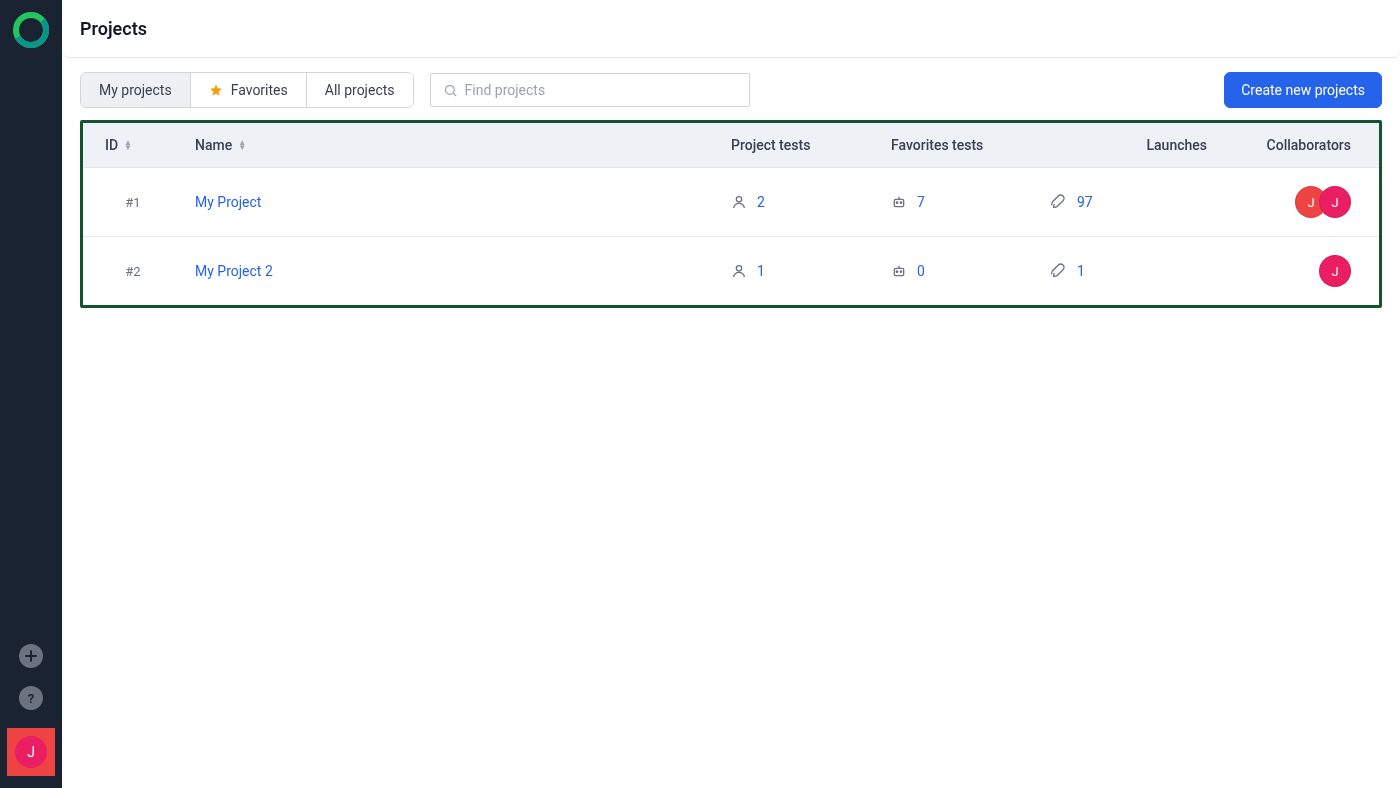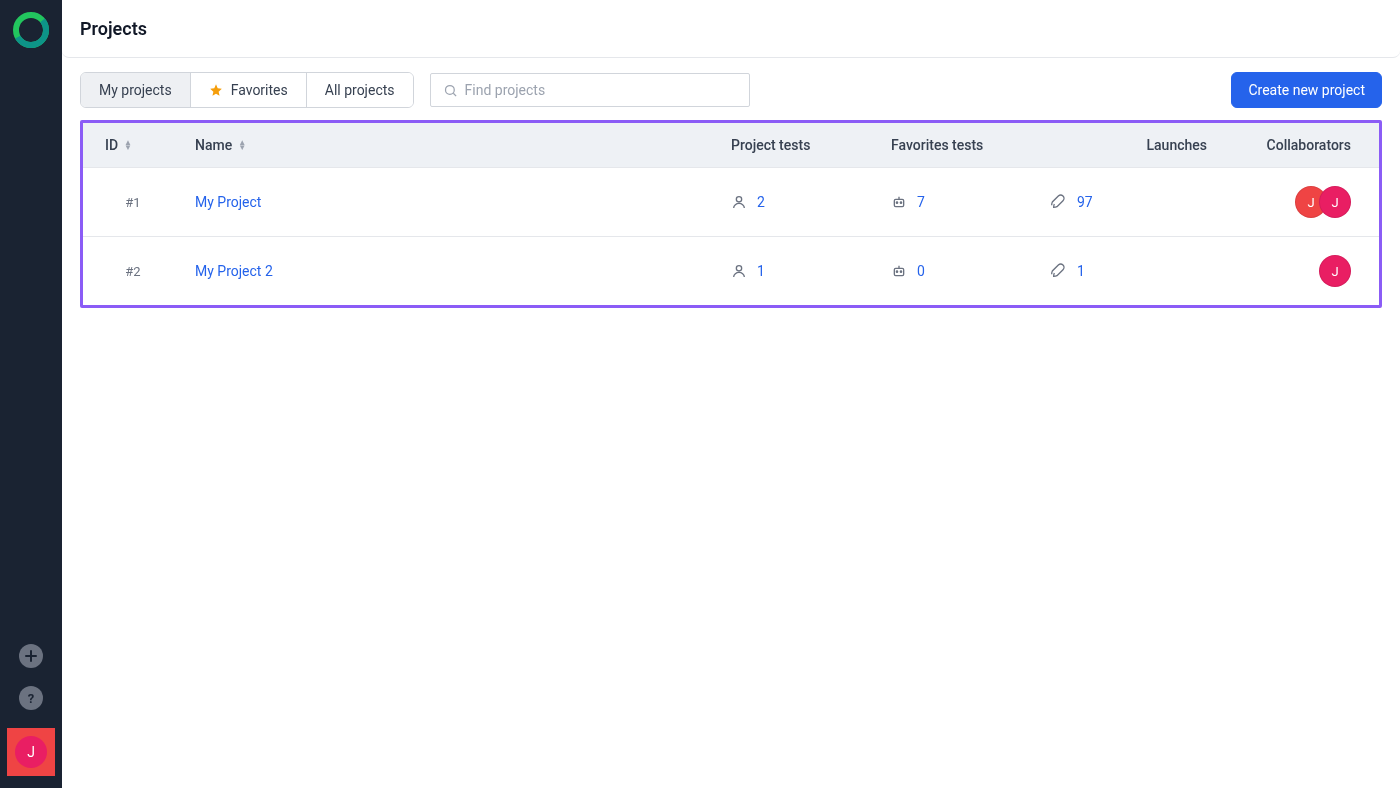--- a/index.html
+++ b/index.html
@@ -172,21 +172,21 @@
   border: 1px solid #2563eb;
   border-radius: 6px;
   padding: 9px 16px;
   font-size: 14px;
   cursor: pointer;
 }
 
 
 .table-wrap {
   margin: 0 18px;
-  border: 3px solid #8b5cf6;
+  border: 3px solid #14532d;
   border-radius: 2px;
 }
 
 table {
   width: 100%;
   border-collapse: collapse;
 }
 
 thead {
   background: #eef1f5;
@@ -350,21 +350,21 @@
             <circle cx="11" cy="11" r="7"></circle>
             <line x1="21" y1="21" x2="16.5" y2="16.5"></line>
           </svg>
       </span>
       <input type="text" placeholder="Find projects" style="">
     </div>
 
     <div class="spacer"></div>
 
     <button class="create-btn">
-      <span>Create new project</span>
+      <span>Create new projects</span>
     </button>
   </div>
 
   <div class="table-wrap">
     <table>
       <thead>
         <tr>
           <th class="col-id">
             <span class="col-label">
               <span>ID</span>

